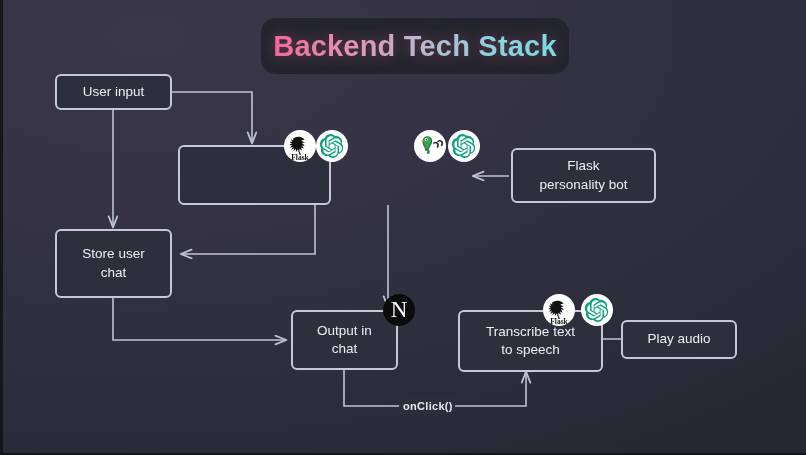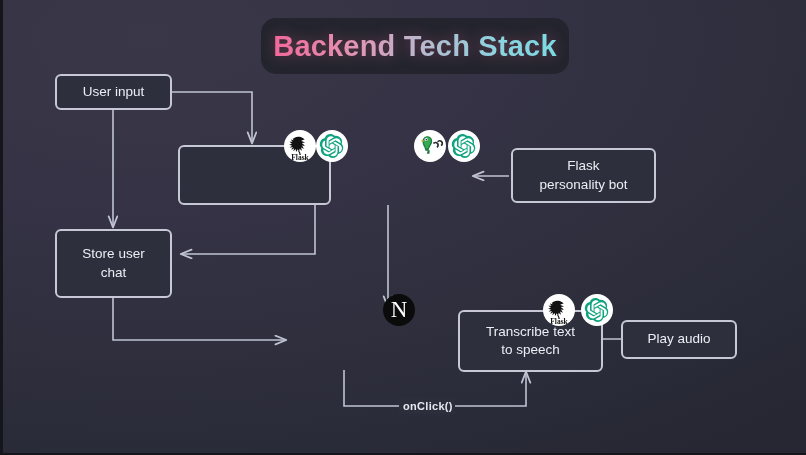--- a/index.html
+++ b/index.html
@@ -171,20 +171,26 @@
     </div>
   </div>
 
   <div class="node" style="left:52px; top:229px; width:117px; height:69px;">
     <div>
       <span>Store user</span>
       <span>chat</span>
     </div>
   </div>
 
+  <div class="node" style="left:288px; top:310px; width:107px; height:60px;">
+    <div>
+      <span>Output in</span>
+      <span>chat</span>
+    </div>
+  </div>
 
   <div class="node" style="left:455px; top:310px; width:145px; height:62px;">
     <div>
       <span>Transcribe text</span>
       <span>to speech</span>
     </div>
   </div>
 
   <div class="node" style="left:618px; top:320px; width:116px; height:39px;">
     <span>Play audio</span>

